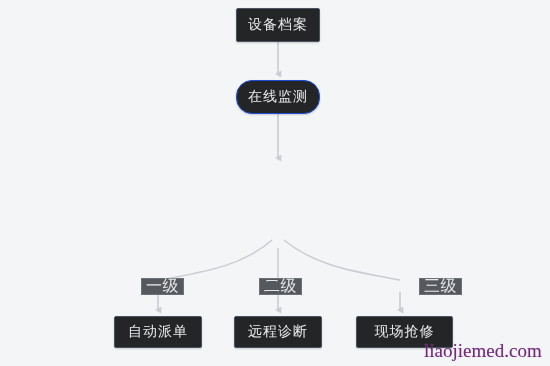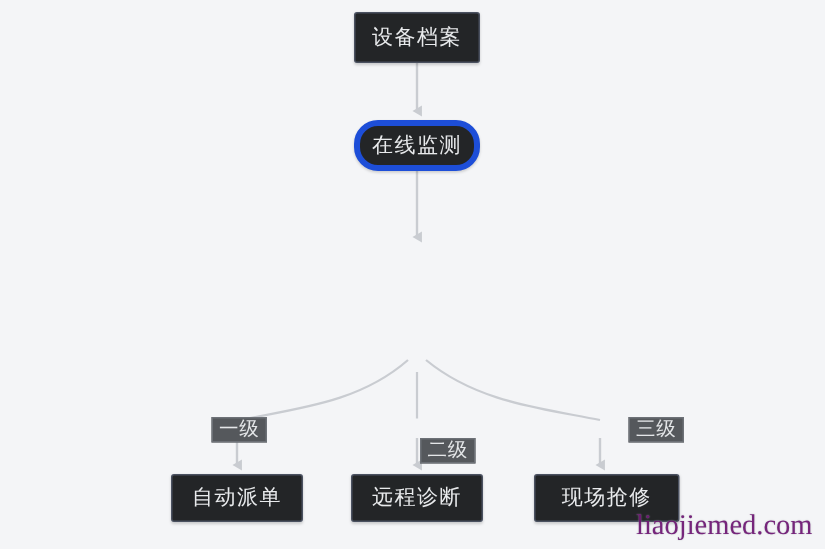--- a/index.html
+++ b/index.html
@@ -43,21 +43,21 @@
     letter-spacing: 1px;
     white-space: nowrap;
     z-index: 3;
   }
   .node-rect {
     border: 1px solid #4a5160;
     border-radius: 2px;
     box-shadow: 0 1px 2px rgba(0,0,0,0.18);
   }
   .node-round {
-    border: 4px solid #1d4ed8;
+    border: 1px solid #1d4ed8;
     border-radius: 16px;
     box-shadow: 0 1px 2px rgba(0,0,0,0.18);
   }
 
   
   #node-archive   { left: 236px; top: 8px;   width: 84px; height: 34px; }
   #node-monitor   { left: 236px; top: 80px;  width: 84px; height: 34px; }
 
   
   #node-fault {
@@ -93,29 +93,29 @@
   #node-remote    { left: 234px; top: 316px; width: 88px; height: 32px; }
   #node-onsite    { left: 356px; top: 316px; width: 97px; height: 32px; }
 
   
   .edge-label {
     position: absolute;
     box-sizing: border-box;
     background: #55585c;
     color: #e4e6e8;
     border: 1px solid #6d7177;
-    font-size: 13px;
+    font-size: 16px;
     letter-spacing: 0.5px;
     padding: 1px 4px 2px 4px;
     line-height: 12px;
     z-index: 4;
     white-space: nowrap;
   }
   #label-l1 { left: 141px; top: 278px; }
-  #label-l2 { left: 259px; top: 292px; margin-left: 21px; }
+  #label-l2 { left: 259px; top: 278px; }
   #label-l3 { left: 383px; top: 278px; margin-left: 36px; }
 
   
   #watermark {
     position: absolute;
     left: 424px;
     top: 340px;
     font-family: "Liberation Serif", "DejaVu Serif", serif;
     font-size: 19px;
     font-weight: normal;

